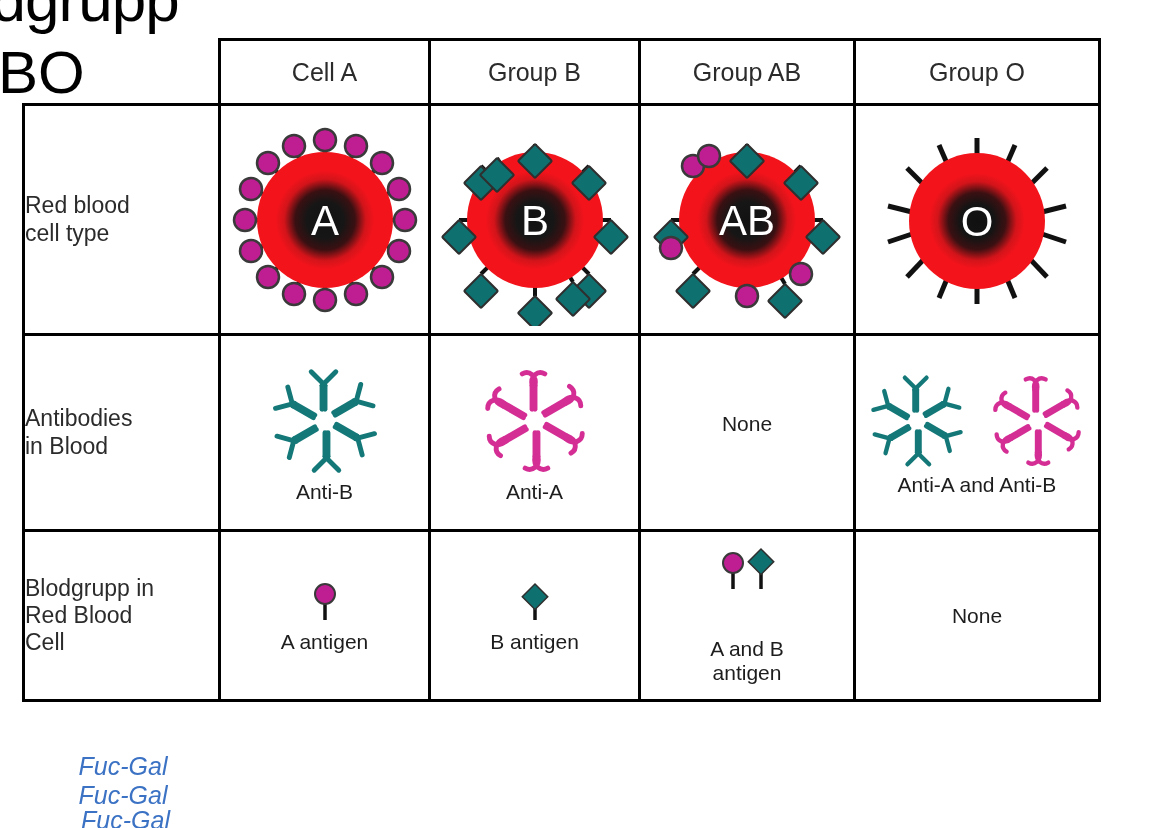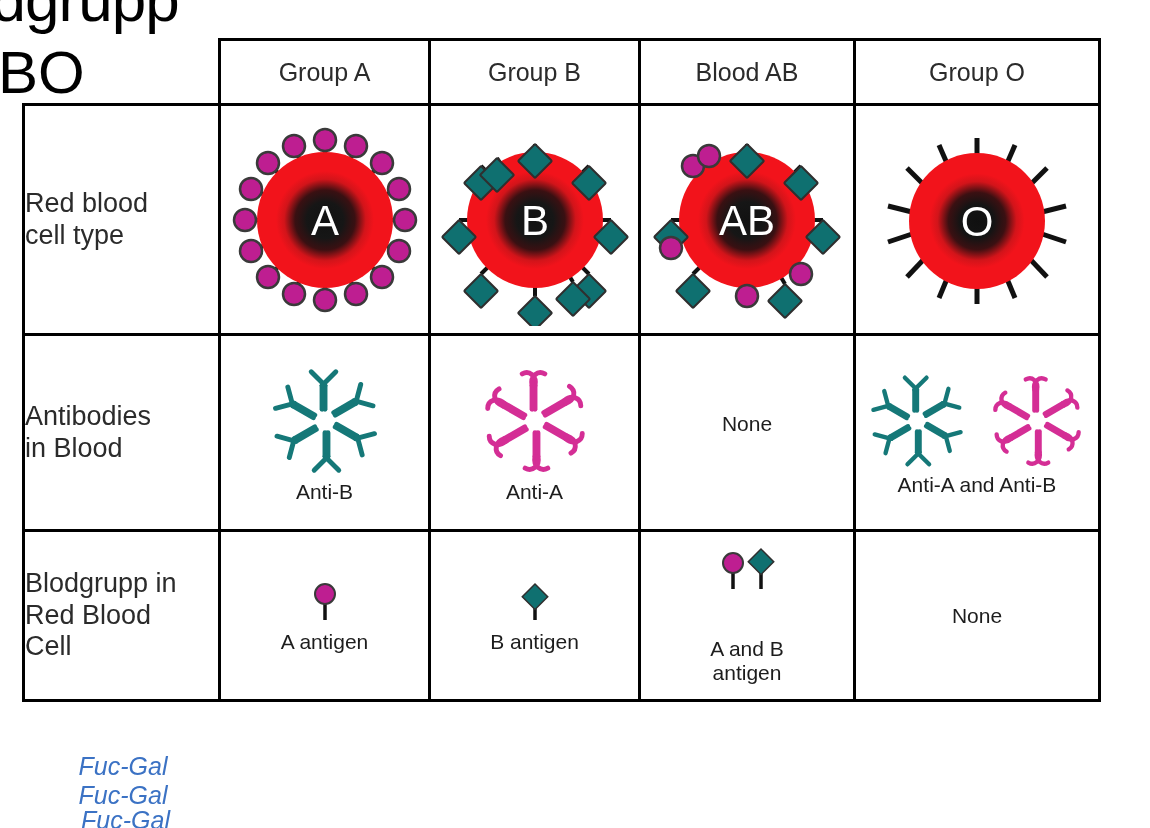--- a/index.html
+++ b/index.html
@@ -55,21 +55,21 @@
 
   td.blank{border:none;background:transparent;}
 
   .hdr{
     height:62px;
     text-align:center;
     font-size:25px;
     color:#2b2b2b;
   }
   .rowlabel{
-    font-size:27px;
+    font-size:23px;
     line-height:1.18;
     color:#2b2b2b;
     padding-left:13px;
     text-align:left;
   }
   .r1{height:230px;}
   .r2{height:196px;}
   .r3{height:170px;}
 
   .cellwrap{
@@ -128,23 +128,23 @@
       <col class="col-lbl">
         <col class="col-a">
         <col class="col-b">
         <col class="col-ab">
         <col class="col-o">
     </colgroup>
 
     <tbody>
         <tr>
       <td class="blank"></td>
-      <td class="hdr">Group A</td>
+      <td class="hdr">Cell A</td>
       <td class="hdr">Group B</td>
-      <td class="hdr">Blood AB</td>
+      <td class="hdr">Group AB</td>
       <td class="hdr">Group O</td>
     </tr>
 
     <tr class="r1">
       <td class="rowlabel">
         <div>Red blood</div>
         <div>cell type</div>
       </td>
 
       <td>

